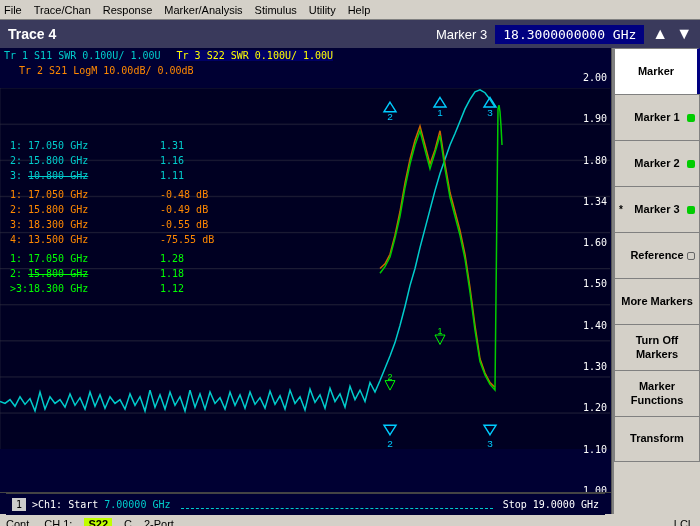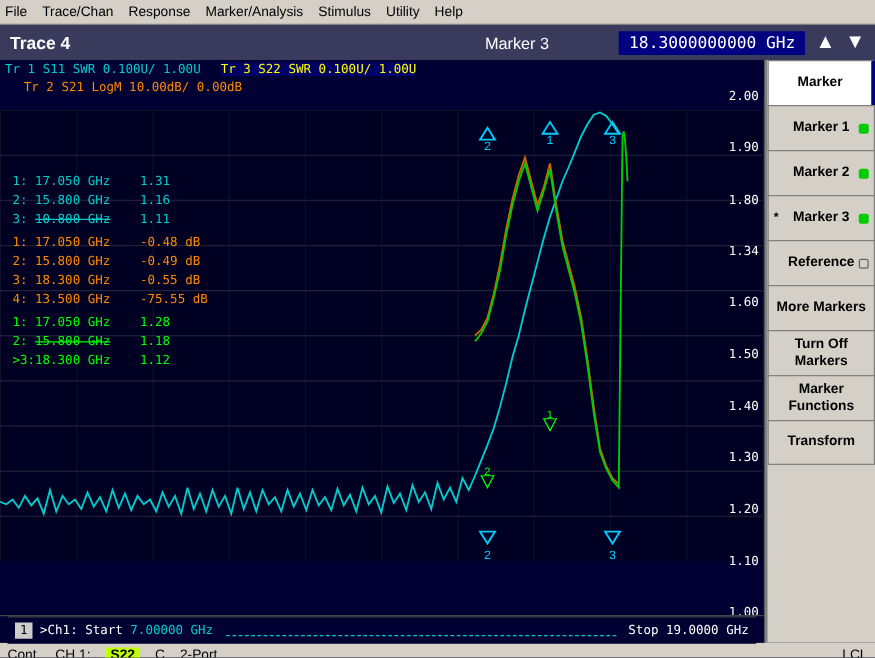--- a/index.html
+++ b/index.html
@@ -45,21 +45,20 @@
     #title-bar .marker-info {
       color: #ffffff;
       font-size: 13px;
     }
     #title-bar .freq-display {
       background: #000080;
       color: #ffffff;
       padding: 2px 8px;
       font-size: 13px;
       font-family: monospace;
-      margin-left: 48px;
     }
 
     
     #main-content {
       display: flex;
       height: 466px;
     }
 
     
     #chart-area {
@@ -89,21 +88,21 @@
       position: absolute;
       top: 50px;
       left: 10px;
       font-family: monospace;
       font-size: 10px;
       line-height: 15px;
     }
     .md-line { display: flex; gap: 4px; }
     .md-idx { width: 14px; }
     .md-freq { width: 80px; }
-    .md-val { width: 60px; }
+    .md-val { width: 60px; margin-left: 48px; }
     .md-c1 { color: #00cccc; }
     .md-c2 { color: #ff8800; }
     .md-c3 { color: #00ff00; }
 
     
     #chart-svg {
       position: absolute;
       top: 0;
       left: 0;
       width: 100%;
@@ -176,21 +175,21 @@
       background: #d4d0c8;
       display: flex;
       flex-direction: column;
       border-left: 2px solid #808080;
     }
     .sidebar-btn {
       background: #d4d0c8;
       border: 1px solid #808080;
       border-bottom: none;
       padding: 0 4px;
-      height: 36px;
+      height: 46px;
       display: flex;
       align-items: center;
       justify-content: center;
       text-align: center;
       font-size: 11px;
       font-weight: bold;
       color: #000;
       cursor: pointer;
       position: relative;
       line-height: 1.2;

